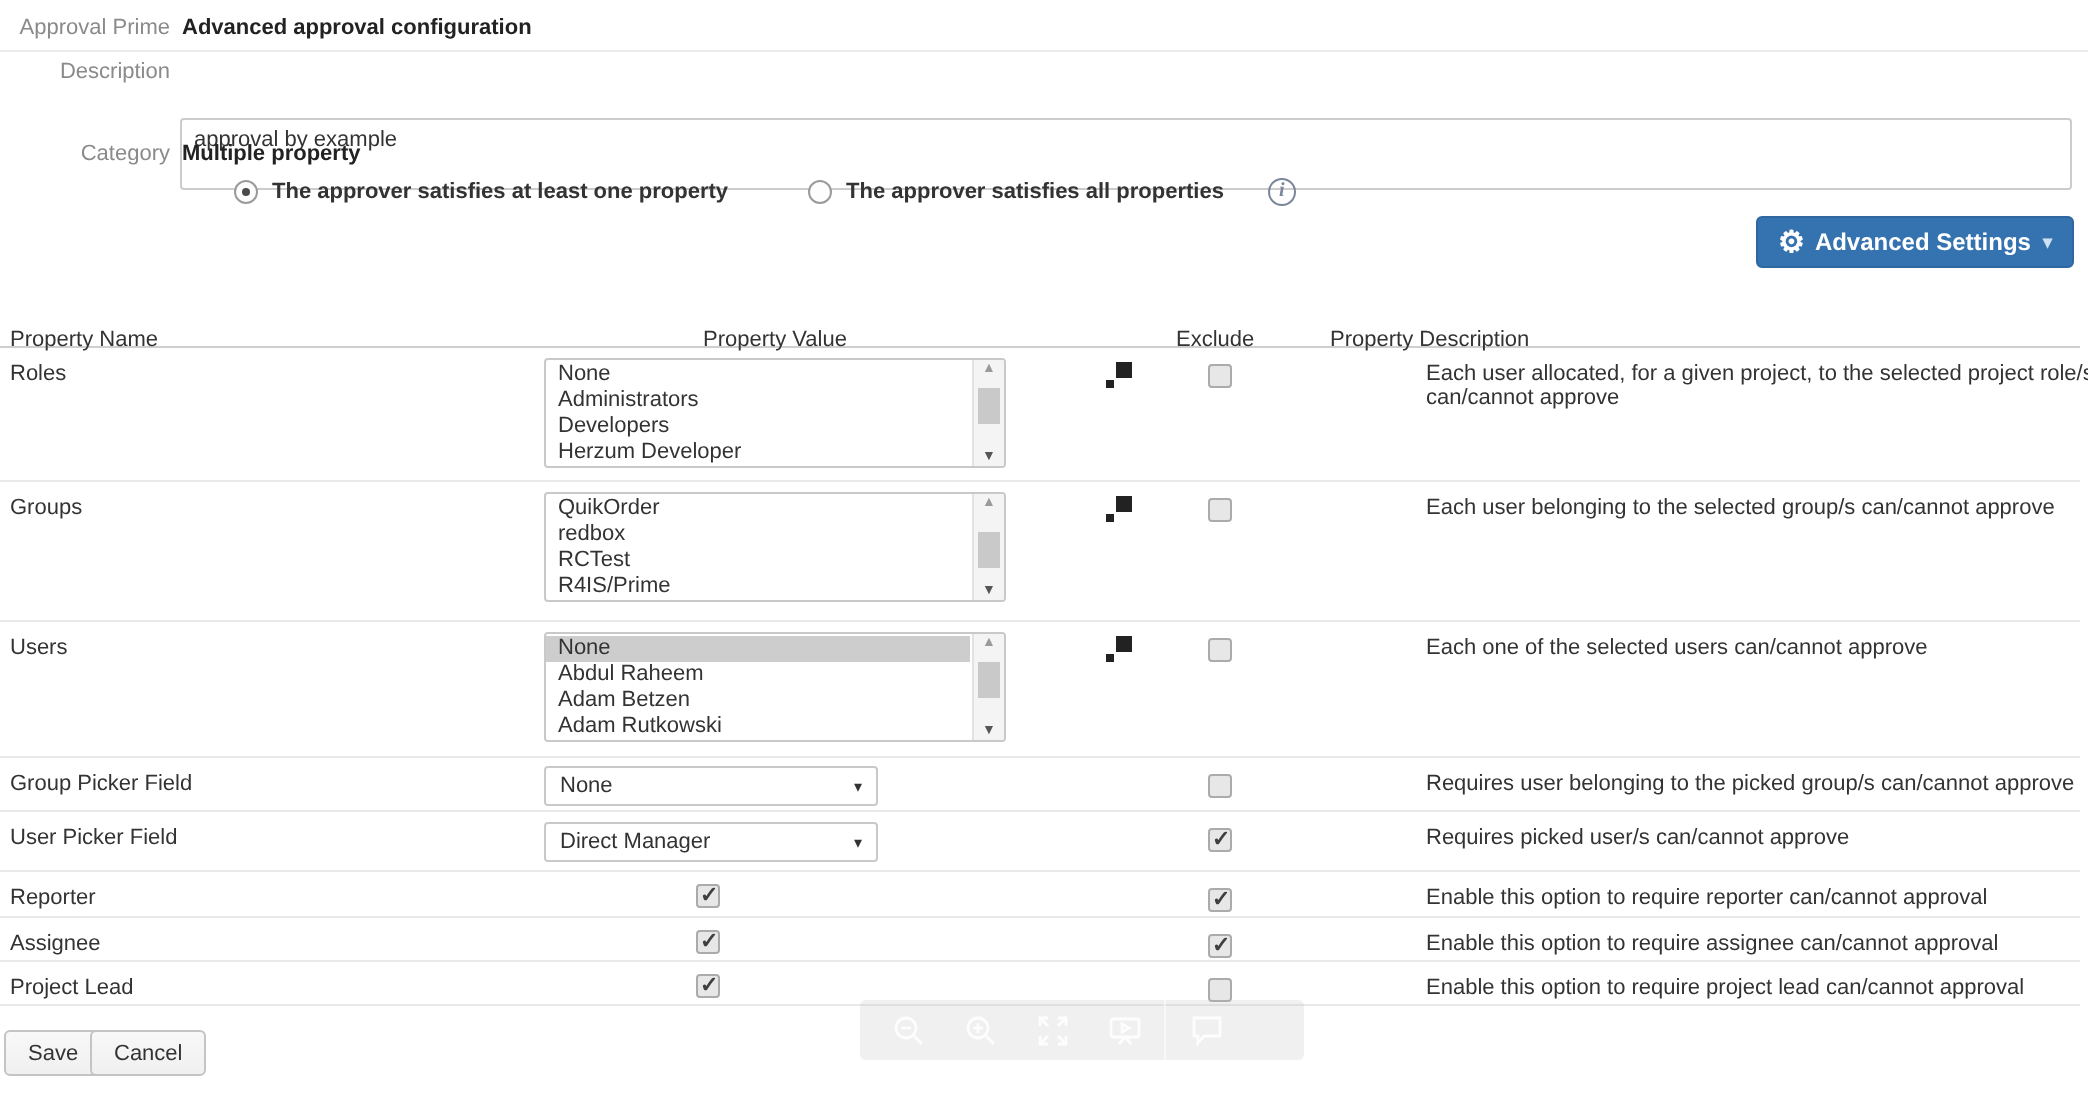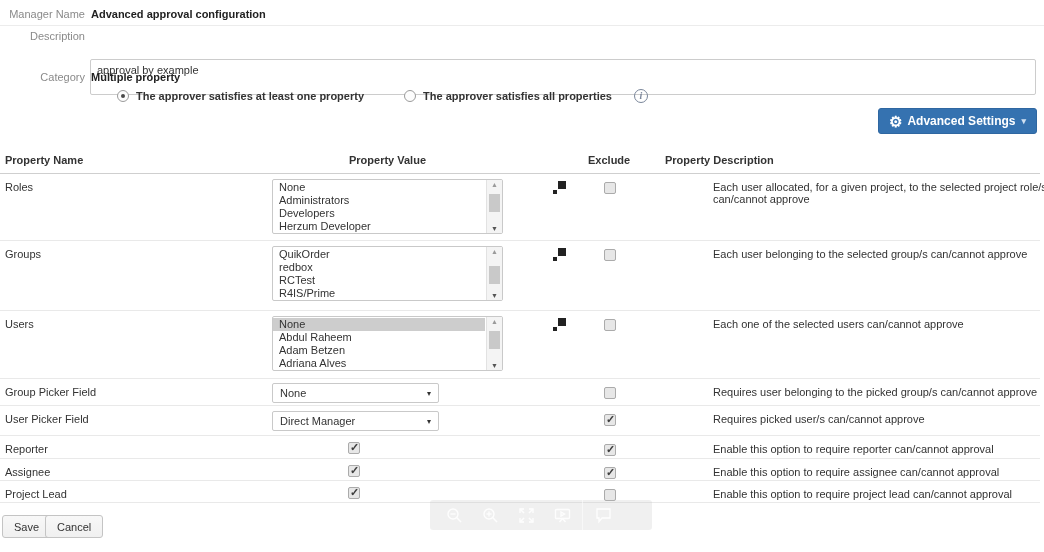--- a/index.html
+++ b/index.html
@@ -27,21 +27,21 @@
     margin-left:22px; font-style:italic; font-family:"Liberation Serif", serif; }
 
   .adv-btn { position:absolute; right:7px; top:108px; height:26px; background:#3572b0;
     border:1px solid #2f67a1; border-radius:3px; color:#fff; font-weight:bold; font-size:12px;
     display:flex; align-items:center; padding:0 10px; cursor:pointer; }
   .adv-btn .gear { font-size:15px; margin-right:5px; line-height:1; }
   .adv-btn .caret { font-size:9px; margin-left:6px; color:#cfe0f1; }
 
   #ptable { position:absolute; left:0; top:152px; width:1040px; }
   .t-header { position:relative; height:22px; border-bottom:1px solid #cfcfcf; }
-  .t-header span { position:absolute; top:2px; font-weight:bold; color:#333; }
+  .t-header span { position:absolute; top:12px; font-weight:normal; color:#333; }
   .h-name { left:5px; } .h-value { left:272px; width:231px; text-align:center; }
   .h-exclude { left:588px; } .h-desc { left:665px; }
 
   .t-row { position:relative; border-bottom:1px solid #e9e9e9; }
   .c-name { position:absolute; left:5px; top:7px; color:#333; }
   .c-desc { position:absolute; left:665px; top:7px; width:372px; color:#333;margin-left:48px; }
 
   .listbox { position:absolute; left:272px; top:5px; width:231px; height:55px;
     border:1px solid #c9c9c9; border-radius:2px; background:#fff; overflow:hidden; }
   .listbox .opts { position:absolute; left:0; top:1px; right:17px; }
@@ -79,21 +79,21 @@
     padding-left:6px; }
   .ov-slot { width:36px; display:flex; justify-content:center; align-items:center; cursor:pointer; }
   .ov-div { width:1px; height:30px; background:rgba(255,255,255,0.55); margin:0 2px; }
   .ov-slot svg { stroke:#ffffff; fill:none; stroke-width:1.4; opacity:0.9; }
 </style>
 </head>
 <body>
 
 <div id="app">
 
-  <span class="flabel" style="top:8px;">Manager Name</span>
+  <span class="flabel" style="top:8px;">Approval Prime</span>
   <span class="fvalue-bold" style="top:8px;">Advanced approval configuration</span>
   <div class="topline"></div>
 
   <span class="flabel" style="top:30px;">Description</span>
   <textarea class="desc" style="">approval by example</textarea>
 
   <span class="flabel" style="top:71px;">Category</span>
   <span class="fvalue-bold" style="top:71px;">Multiple property</span>
 
   <div class="radio-row">
@@ -164,20 +164,21 @@
           <div class="cb cb-excl"></div>
           <div class="c-desc">Each user belonging to the selected group/s can/cannot approve</div>
         </div>
         <div class="t-row" style="height: 68px;">
           <div class="c-name">Users</div>
           <div class="listbox">
             <div class="opts">
               <div class="opt sel">None</div>
               <div class="opt">Abdul Raheem</div>
               <div class="opt">Adam Betzen</div>
+              <div class="opt">Adam Rutkowski</div>
               <div class="opt">Adriana Alves</div>
             </div>
             <div class="sbar">
               <div class="up">▲</div>
               <div class="thumb" style="top: 14px;"></div>
               <div class="dn">▼</div>
             </div>
           </div>
           <div class="expand-ic"><svg width="13" height="13" viewBox="0 0 13 13">
               <rect x="0" y="9" width="4" height="4" fill="#222"></rect>

